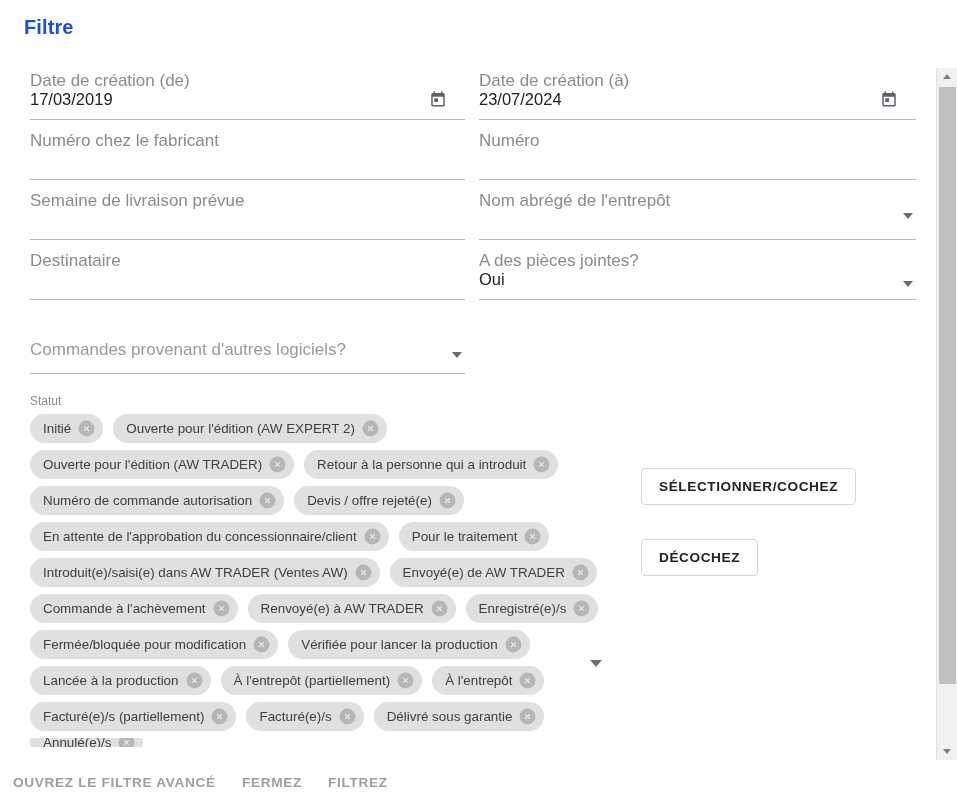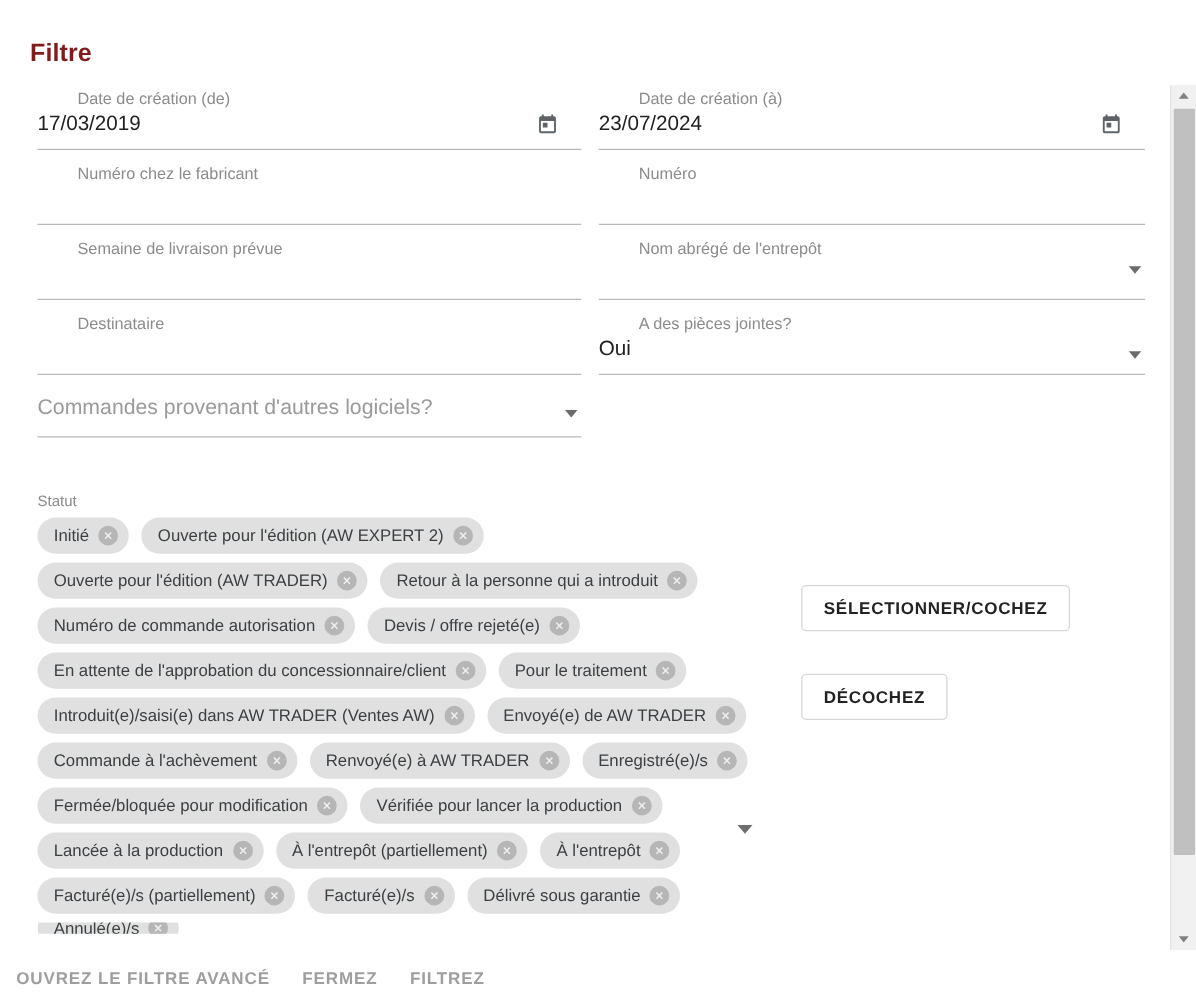--- a/index.html
+++ b/index.html
@@ -10,41 +10,41 @@
     font-family: "Liberation Sans", sans-serif;
     overflow: hidden;
     position: relative;
     color: #212121;
   }
 
   
   .dialog { position: absolute; inset: 0; background: #fff; }
 
   .dialog-title {
-    position: absolute; left: 24px; top: 32px;
+    position: absolute; left: 24px; top: 16px;
     font-size: 20px; font-weight: bold; letter-spacing: .1px;
-    color: #7f1d1d;
+    color: #1d4ed8;
   }
 
   
   .content {
     position: absolute; left: 0; top: 68px;
     width: 936px; height: 692px;
     overflow: hidden;
   }
 
   
   .cols { position: absolute; left: 0; top: 0; width: 936px; }
   .col-l { position: absolute; left: 30px;  width: 435px; }
   .col-r { position: absolute; left: 479px; width: 437px; }
 
   .field { position: relative; height: 60px; }
   .field .flabel {
     position: absolute; left: 0; top: 3px;
-    font-size: 13px; color: #8b8b8b; white-space: nowrap; margin-left: 32px;
+    font-size: 17px; color: #8b8b8b; white-space: nowrap;
   }
   .field .fvalue {
     position: absolute; left: 0; top: 22px;
     font-size: 16.5px; color: #212121; white-space: nowrap;
   }
   .field .fline {
     position: absolute; left: 0; right: 0; bottom: 8px;
     height: 1px; background: #b9b9b9;
   }
 
@@ -227,21 +227,21 @@
           <span class="fvalue"></span>
           <span class="fline"></span>
         </div>
 
         <div class="field">
           <span class="flabel">Destinataire</span>
           <span class="fvalue"></span>
           <span class="fline"></span>
         </div>
 
-        <div class="field" style="height:62px;">
+        <div class="field" style="height:62px;margin-top:24px">
           <span class="fplaceholder">Commandes provenant d'autres logiciels?</span>
           <span class="caret c-software"><i></i></span>
           <span class="fline" style="bottom:20px"></span>
         </div>
 
       </div>
 
       <div class="col-r">
 
         <div class="field">

